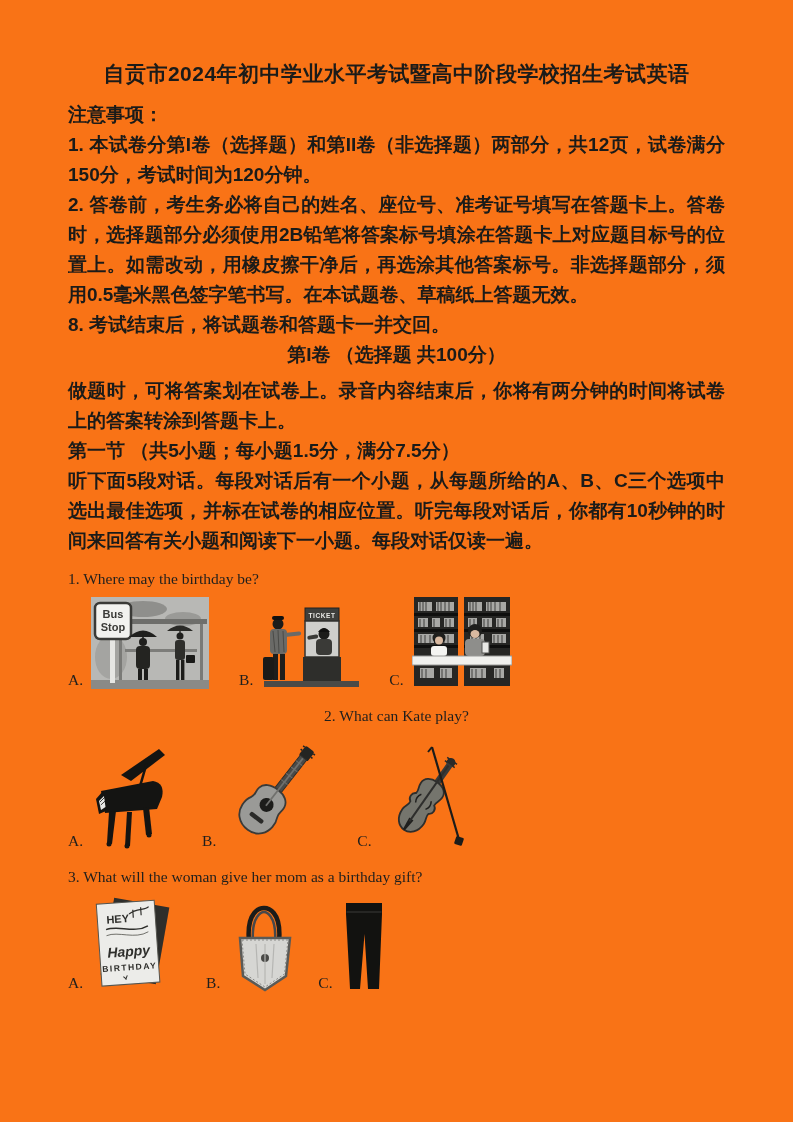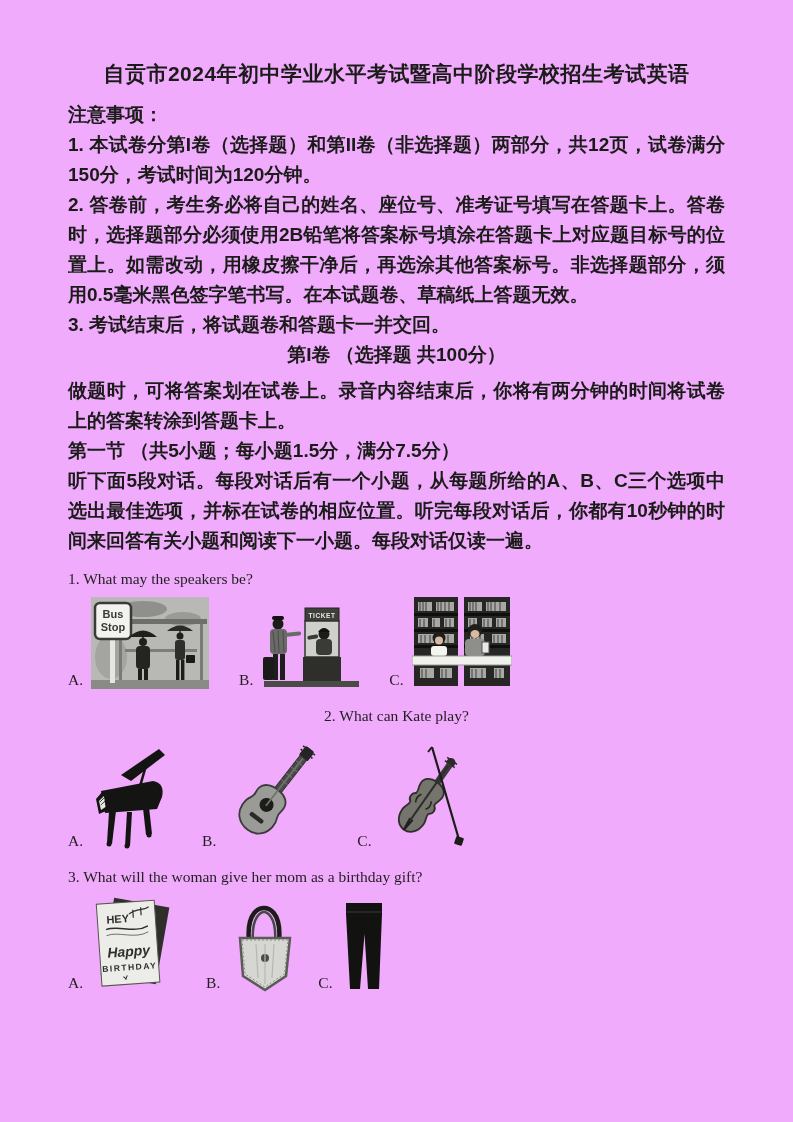--- a/index.html
+++ b/index.html
@@ -1,17 +1,17 @@
 <!DOCTYPE html>
 <html><head>
 <meta charset="utf-8">
 <style>
   html,body{margin:0;padding:0;background:#ffffff;}
   .page{
-    width:793px;height:1122px;margin:0 auto;background:#f0abfc;
+    width:793px;height:1122px;margin:0 auto;background:#f97316;
     color:#1b1b19;overflow:hidden;position:relative;
     font-family:"Liberation Sans",sans-serif;
   }
   .inner{padding:0 68px;}
   .doc-title{
     margin:60px 0 0 0;text-align:center;
     font-size:21px;line-height:28px;font-weight:700;letter-spacing:0.5px;
     font-family:"Liberation Sans",sans-serif;
   }
   .zh{
@@ -47,28 +47,28 @@
 <body>
 
 <div class="page">
   <div class="inner">
 
     <h1 class="doc-title">自贡市2024年初中学业水平考试暨高中阶段学校招生考试英语</h1>
 
     <p class="zh notice-heading">注意事项：</p>
     <p class="zh">1. 本试卷分第I卷（选择题）和第II卷（非选择题）两部分，共12页，试卷满分150分，考试时间为120分钟。</p>
     <p class="zh">2. 答卷前，考生务必将自己的姓名、座位号、准考证号填写在答题卡上。答卷时，选择题部分必须使用2B铅笔将答案标号填涂在答题卡上对应题目标号的位置上。如需改动，用橡皮擦干净后，再选涂其他答案标号。非选择题部分，须用0.5毫米黑色签字笔书写。在本试题卷、草稿纸上答题无效。</p>
-    <p class="zh">3. 考试结束后，将试题卷和答题卡一并交回。</p>
+    <p class="zh">8. 考试结束后，将试题卷和答题卡一并交回。</p>
 
     <p class="zh center vol-heading">第I卷 （选择题 共100分）</p>
     <p class="zh listening-note">做题时，可将答案划在试卷上。录音内容结束后，你将有两分钟的时间将试卷上的答案转涂到答题卡上。</p>
     <p class="zh">第一节 （共5小题；每小题1.5分，满分7.5分）</p>
     <p class="zh">听下面5段对话。每段对话后有一个小题，从每题所给的A、B、C三个选项中选出最佳选项，并标在试卷的相应位置。听完每段对话后，你都有10秒钟的时间来回答有关小题和阅读下一小题。每段对话仅读一遍。</p>
 
-    <p class="en q1-stem"><span>1.</span> <span>What may the speakers be?</span></p>
+    <p class="en q1-stem"><span>1.</span> <span>Where may the birthday be?</span></p>
 
     <div class="opt-row row1">
       <div class="opt">
         <span class="opt-label">A.</span>
         <svg width="118" height="92" viewBox="0 0 118 92">
           <rect x="0" y="0" width="118" height="92" fill="#b8b8b5"></rect>
           <ellipse cx="52" cy="12" rx="24" ry="8" fill="#8f8f8c"></ellipse>
           <ellipse cx="92" cy="22" rx="18" ry="7" fill="#9a9a97"></ellipse>
           <ellipse cx="20" cy="60" rx="16" ry="22" fill="#a4a4a1"></ellipse>
           <rect x="24" y="22" width="92" height="5" fill="#6e6e6b"></rect>

